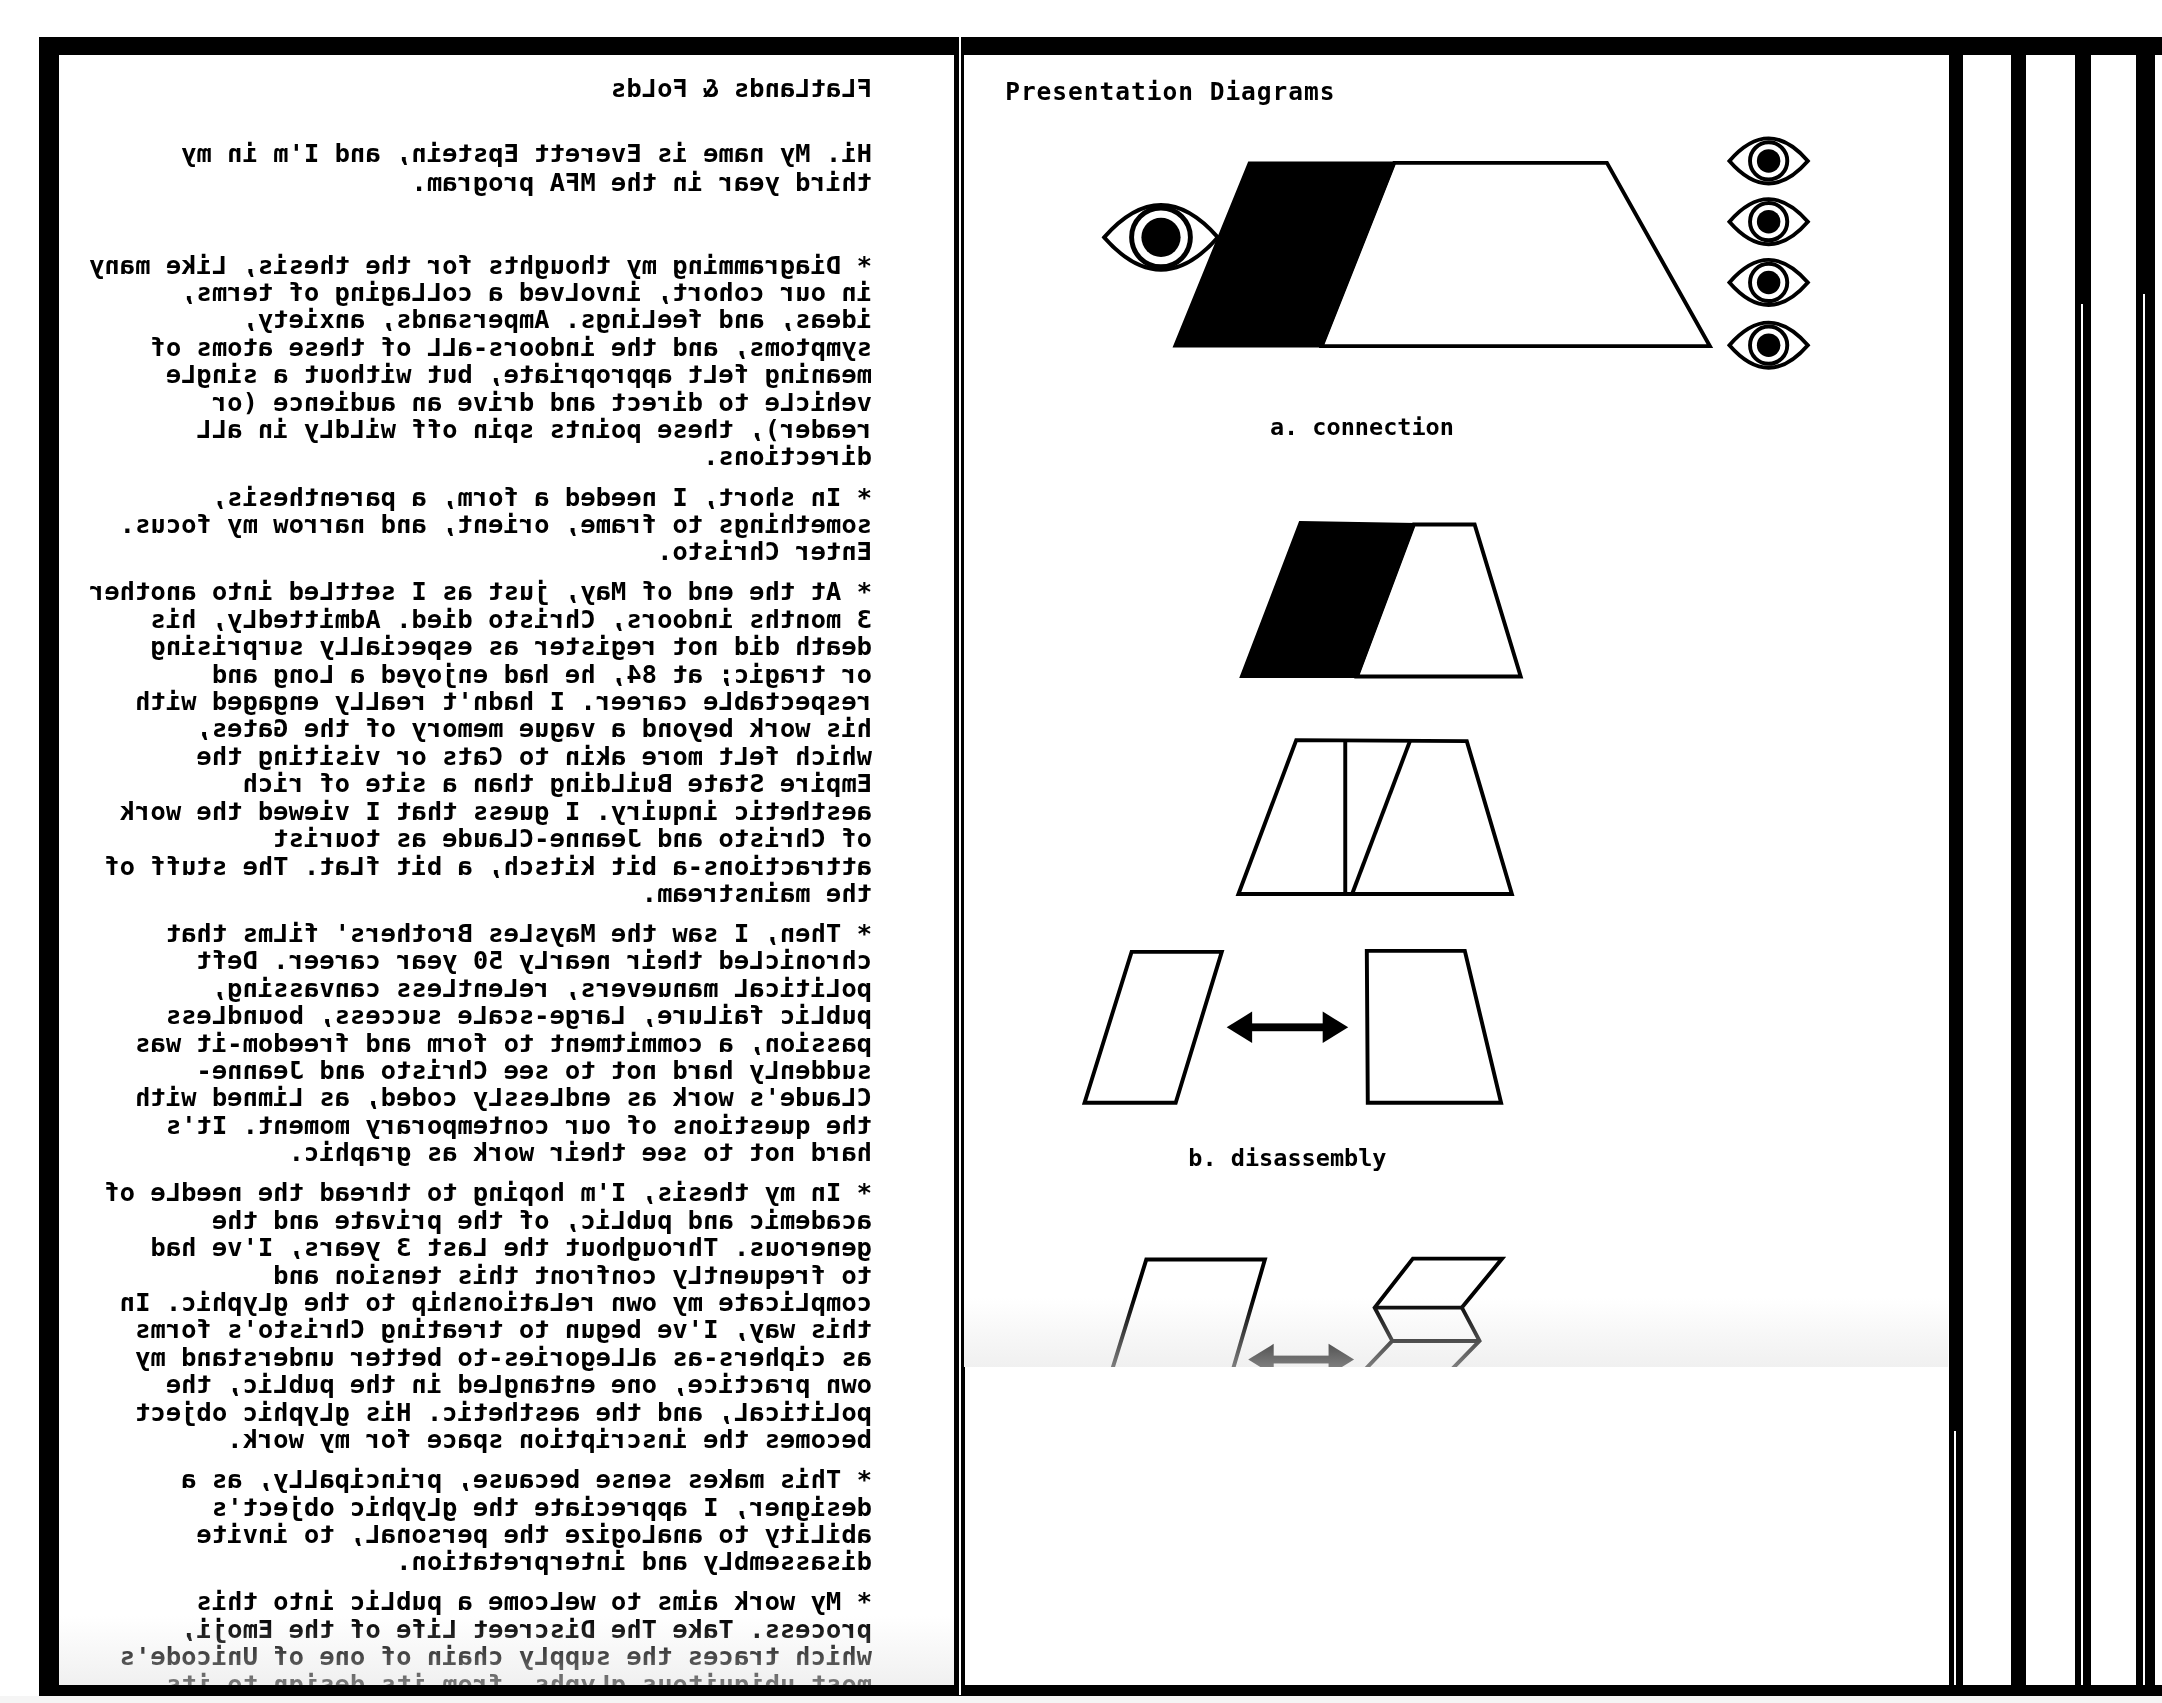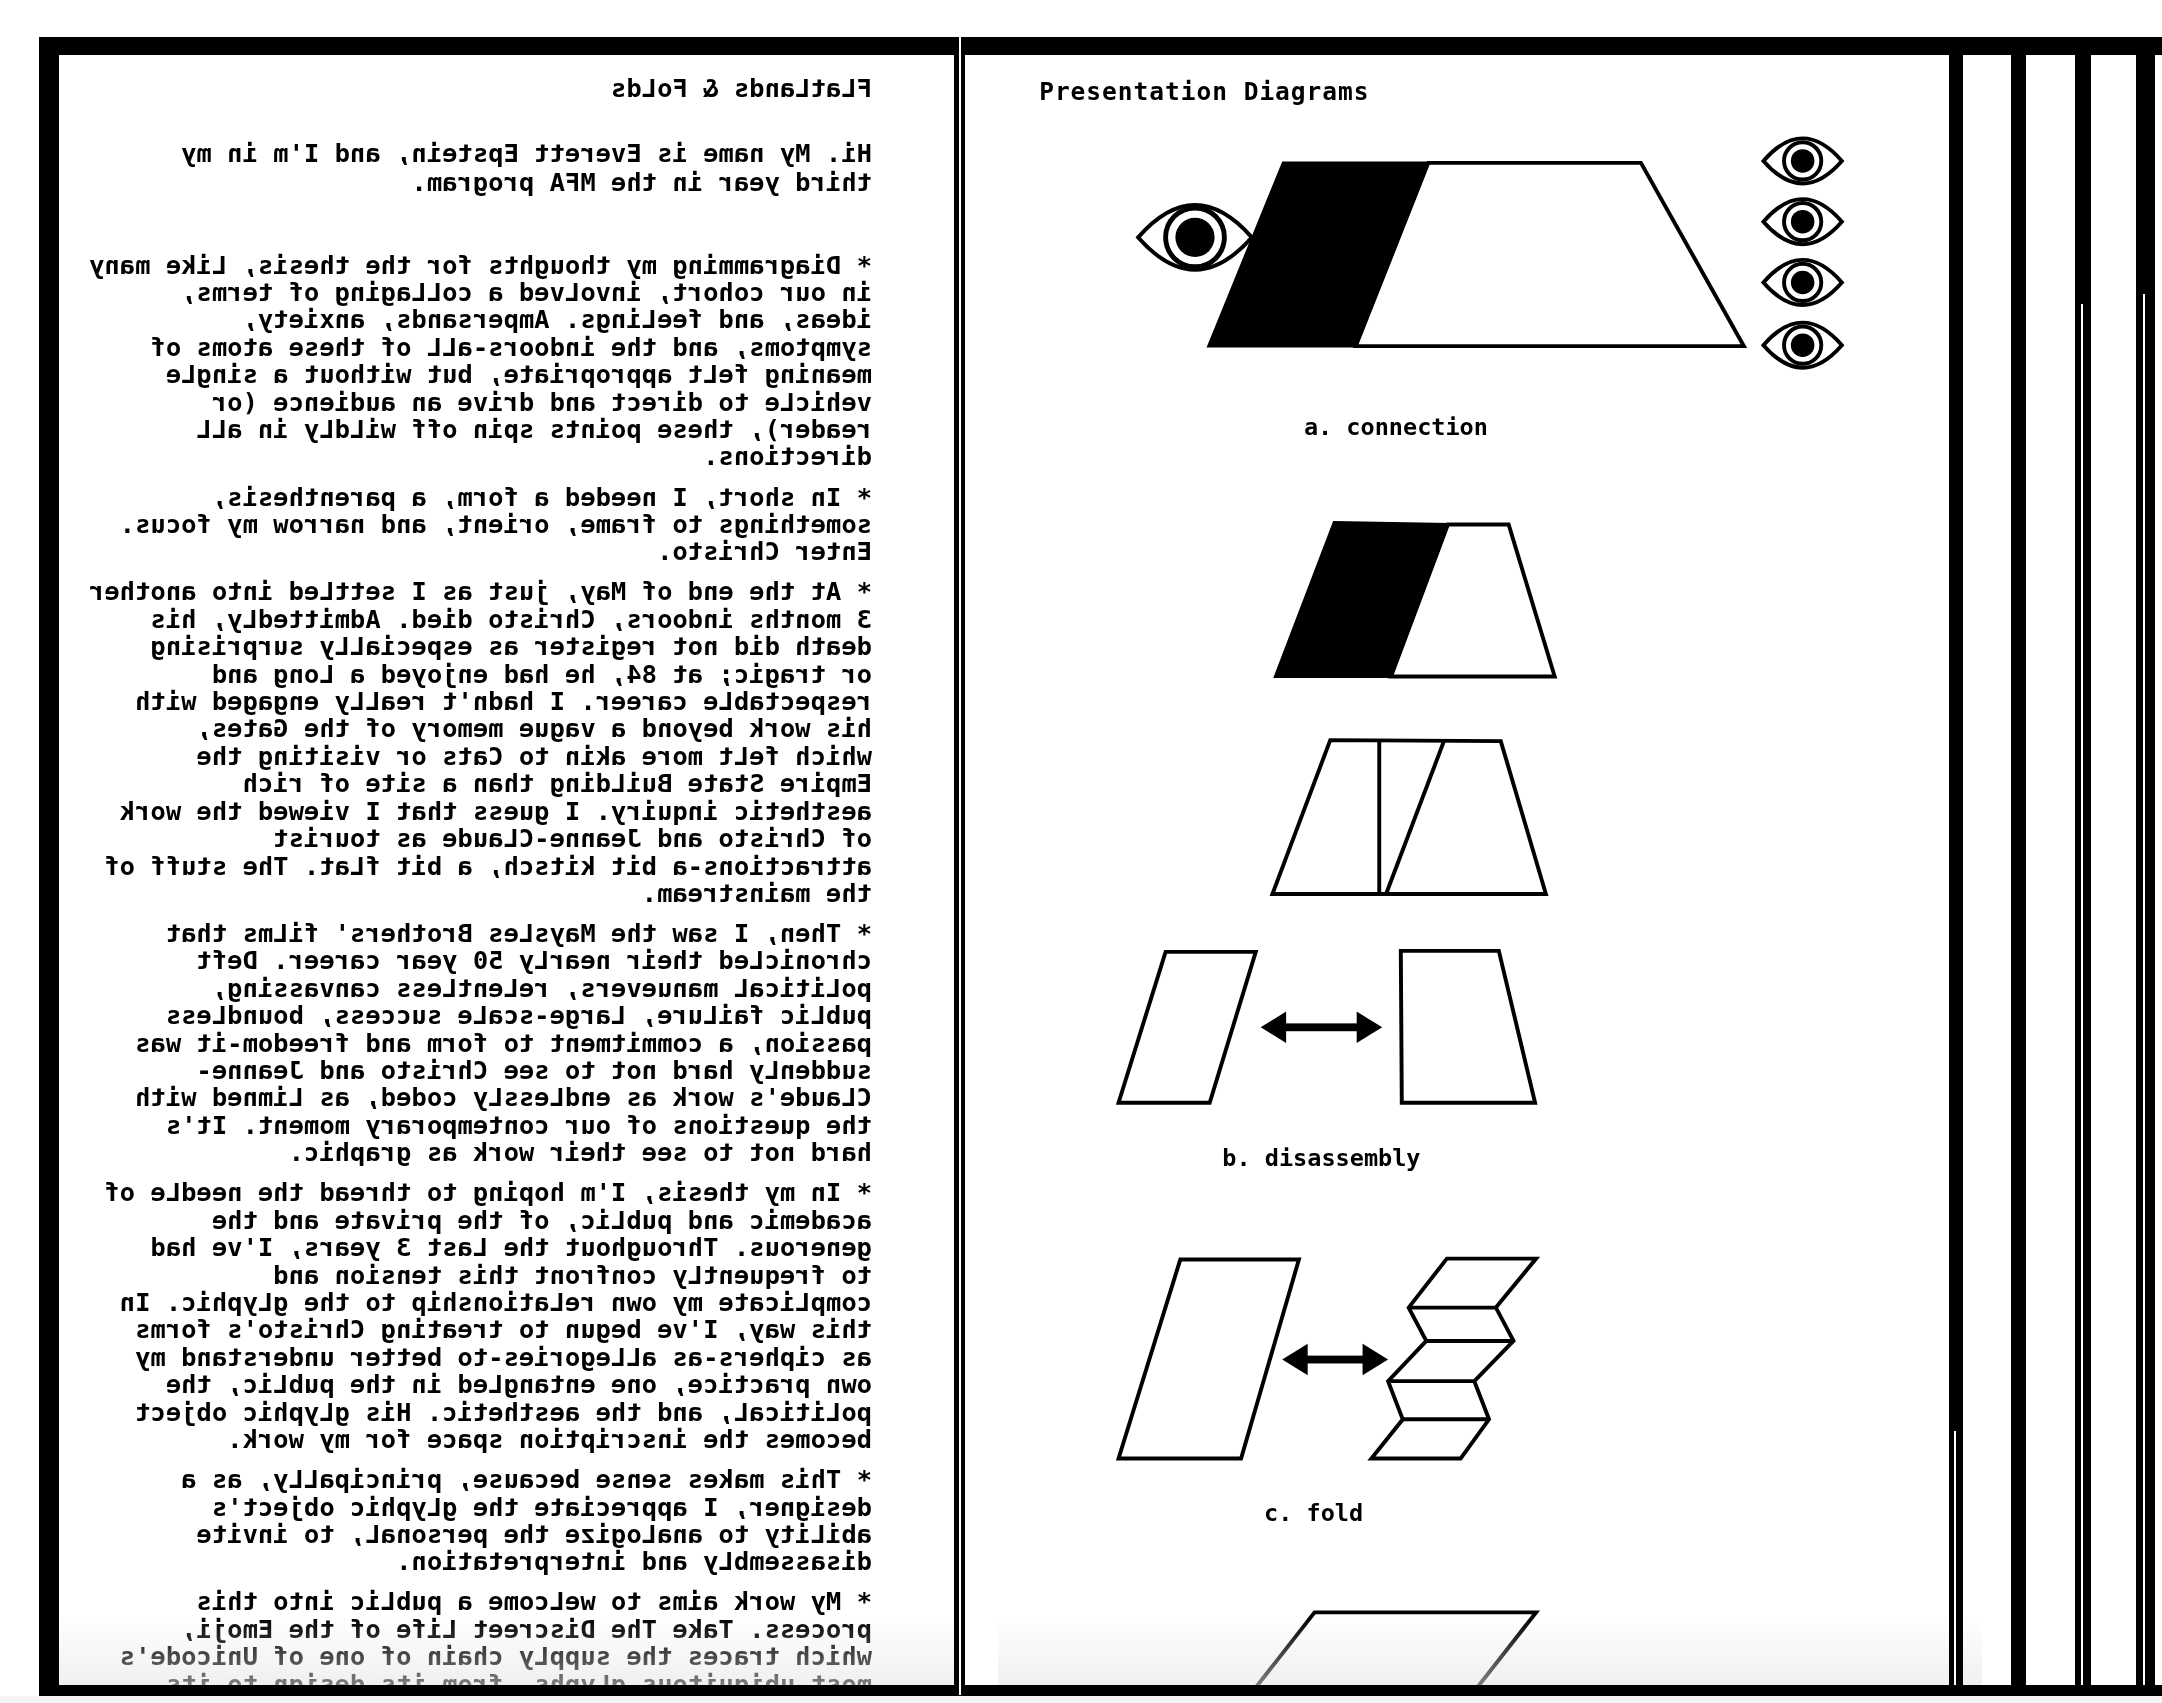--- a/index.html
+++ b/index.html
@@ -23,21 +23,21 @@
      background:linear-gradient(180deg,rgba(255,255,255,0) 0%,rgba(228,228,228,.55) 100%);pointer-events:none;}
   .mirror-inner{position:absolute;left:0;top:0;width:895px;height:1630px;transform:scaleX(-1);
      box-sizing:border-box;padding:17.6px 0 0 82px;font-size:25.5px;font-weight:700;line-height:27.4px;}
   .lp-title{font-size:25.5px;font-weight:700;line-height:31px;margin:0 0 35px 0;white-space:pre;}
   .lp-intro{margin:0 0 55px 0;}
   .lp-intro .line{white-space:pre;line-height:29px;}
   .lp-bullets .bullet{margin:0 0 12.7px 0;}
   .lp-bullets .line{white-space:pre;line-height:27.4px;}
 
   
-  .page-right{position:absolute;left:964px;top:55px;width:984px;height:1630px;background:#fff;overflow:hidden;margin-left:34px;}
+  .page-right{position:absolute;left:964px;top:55px;width:984px;height:1312px;background:#fff;overflow:hidden;}
   .rp-svg{display:block;}
   .rp-title{font:700 25px "DejaVu Sans Mono","Liberation Mono",monospace;letter-spacing:1px;}
   .rp-label{font:700 24px "DejaVu Sans Mono","Liberation Mono",monospace;}
   .shape{fill:none;stroke:#000;stroke-width:4;}
   .shape-filled{fill:#000;stroke:#000;stroke-width:3;}
   .foldline{stroke:#000;stroke-width:4;}
   .arrow{fill:#000;}
 </style>
 </head>
 <body>

